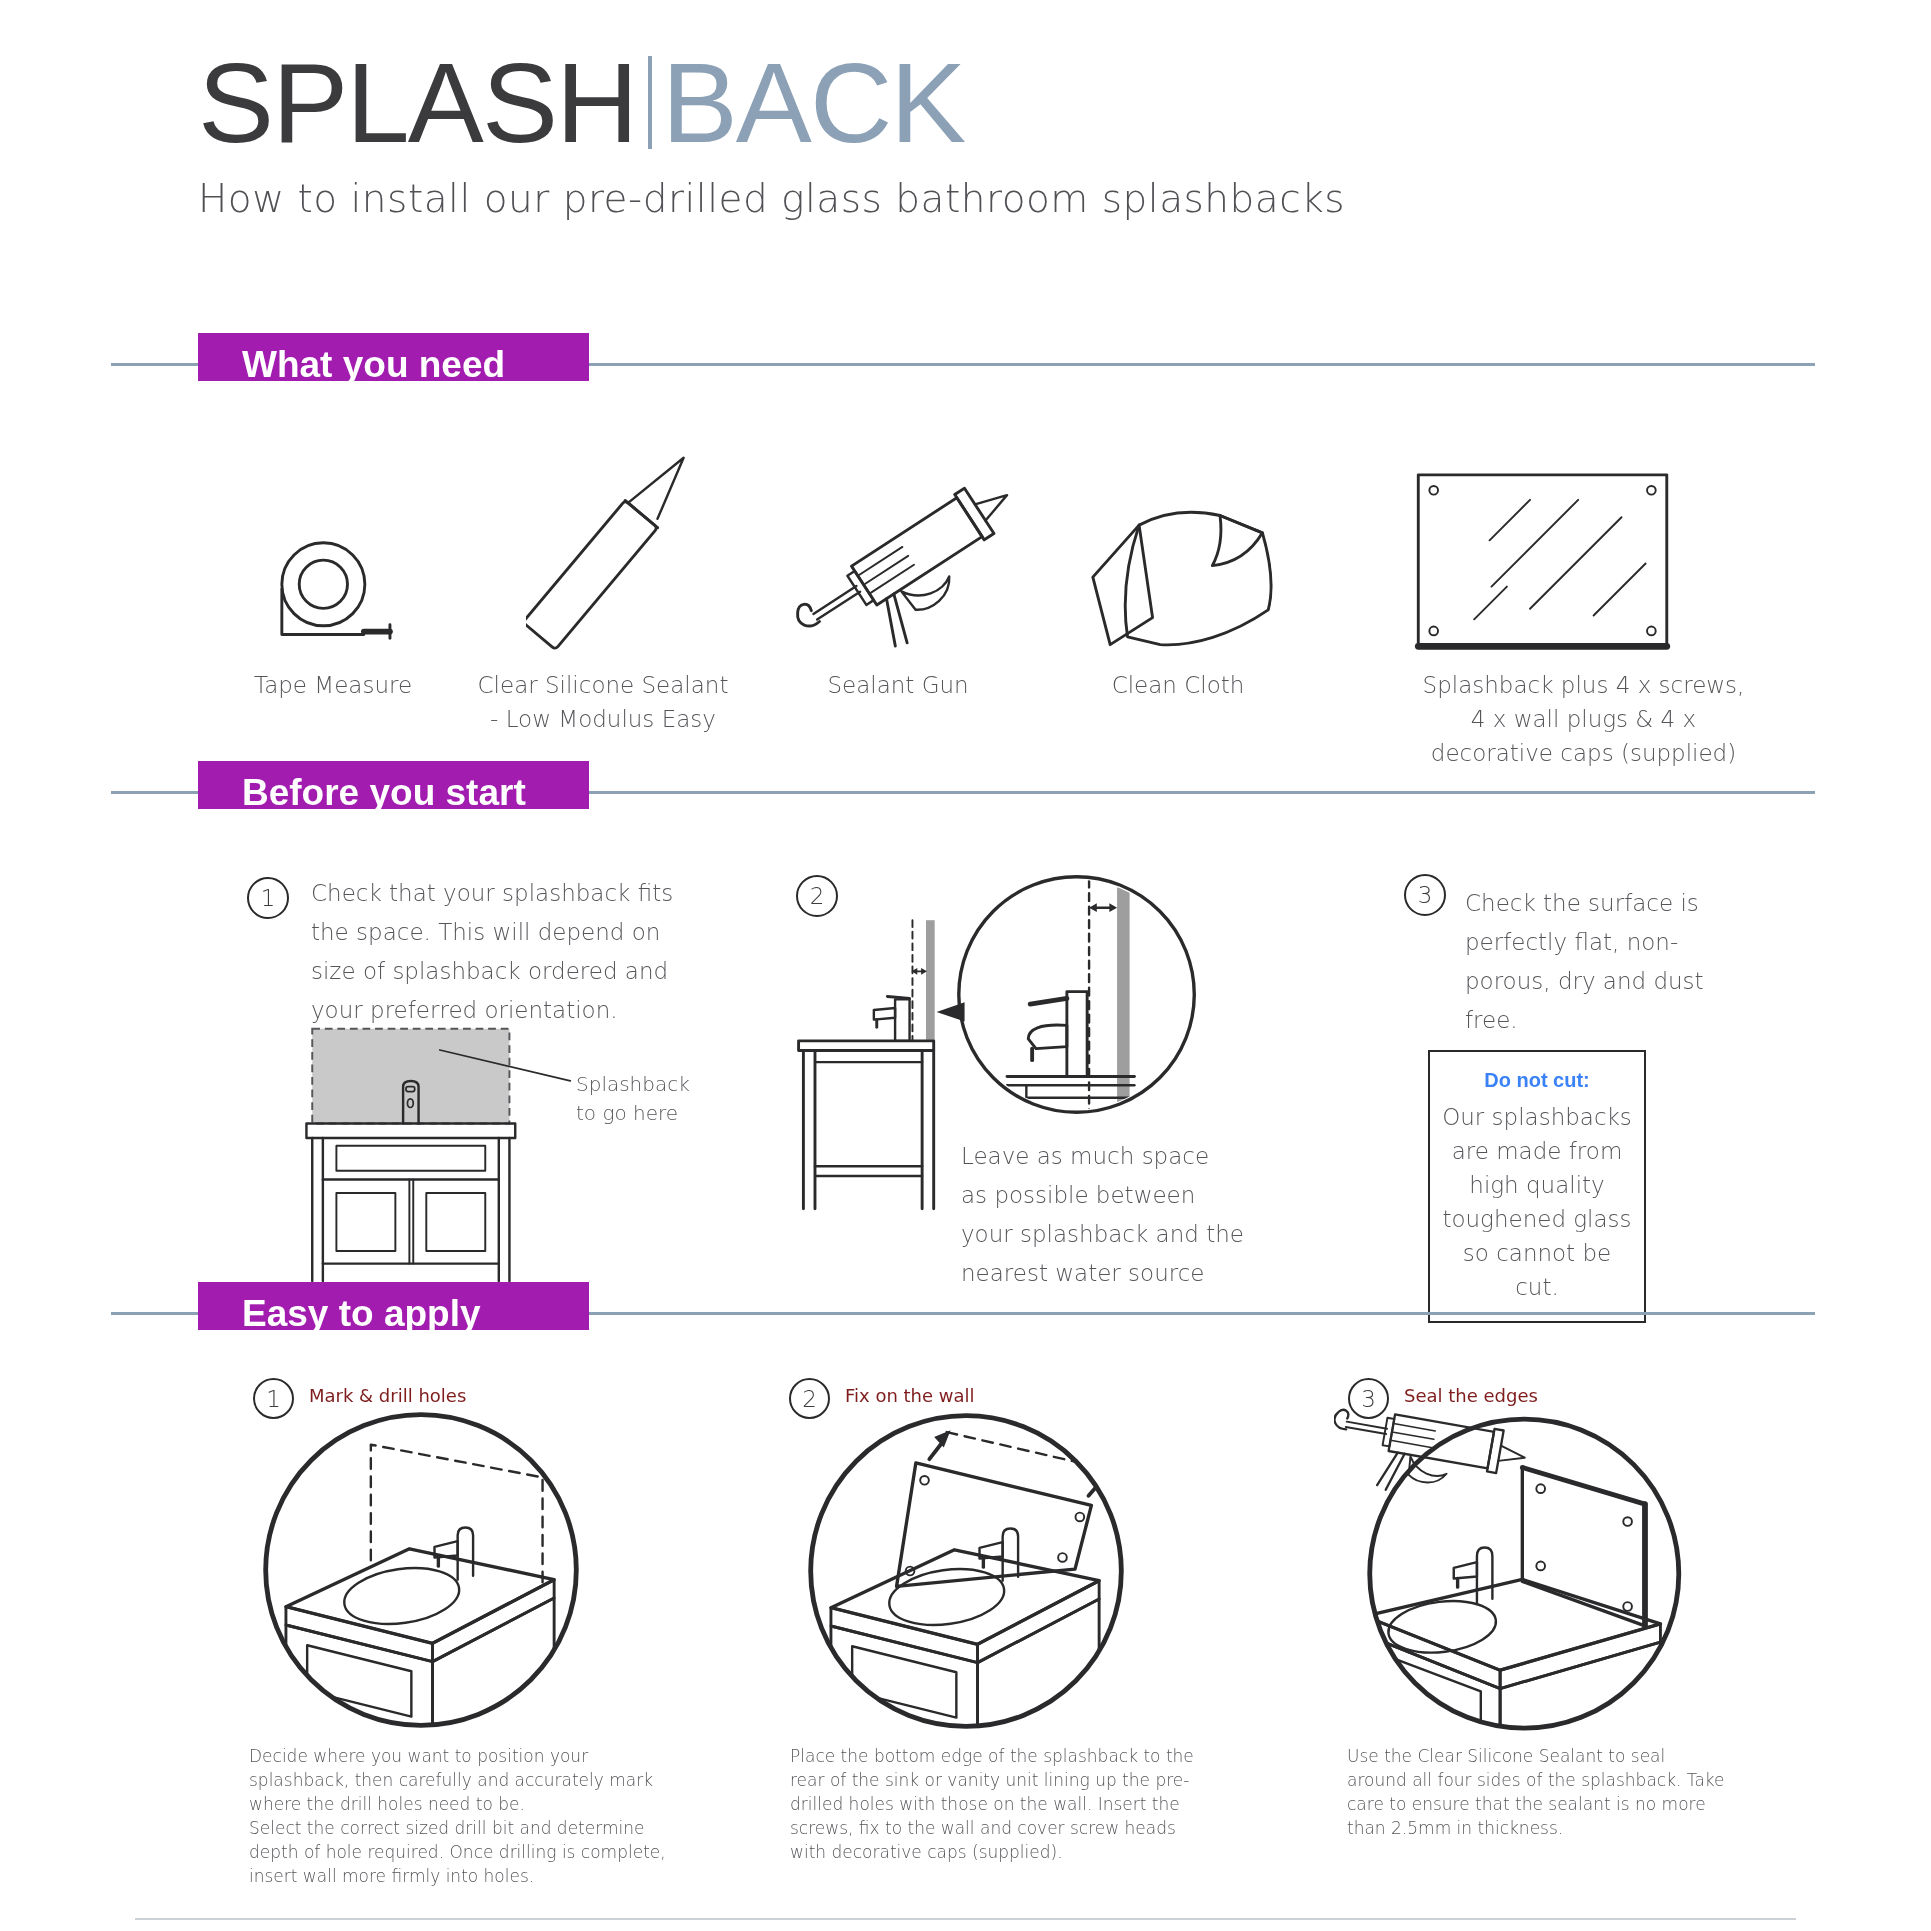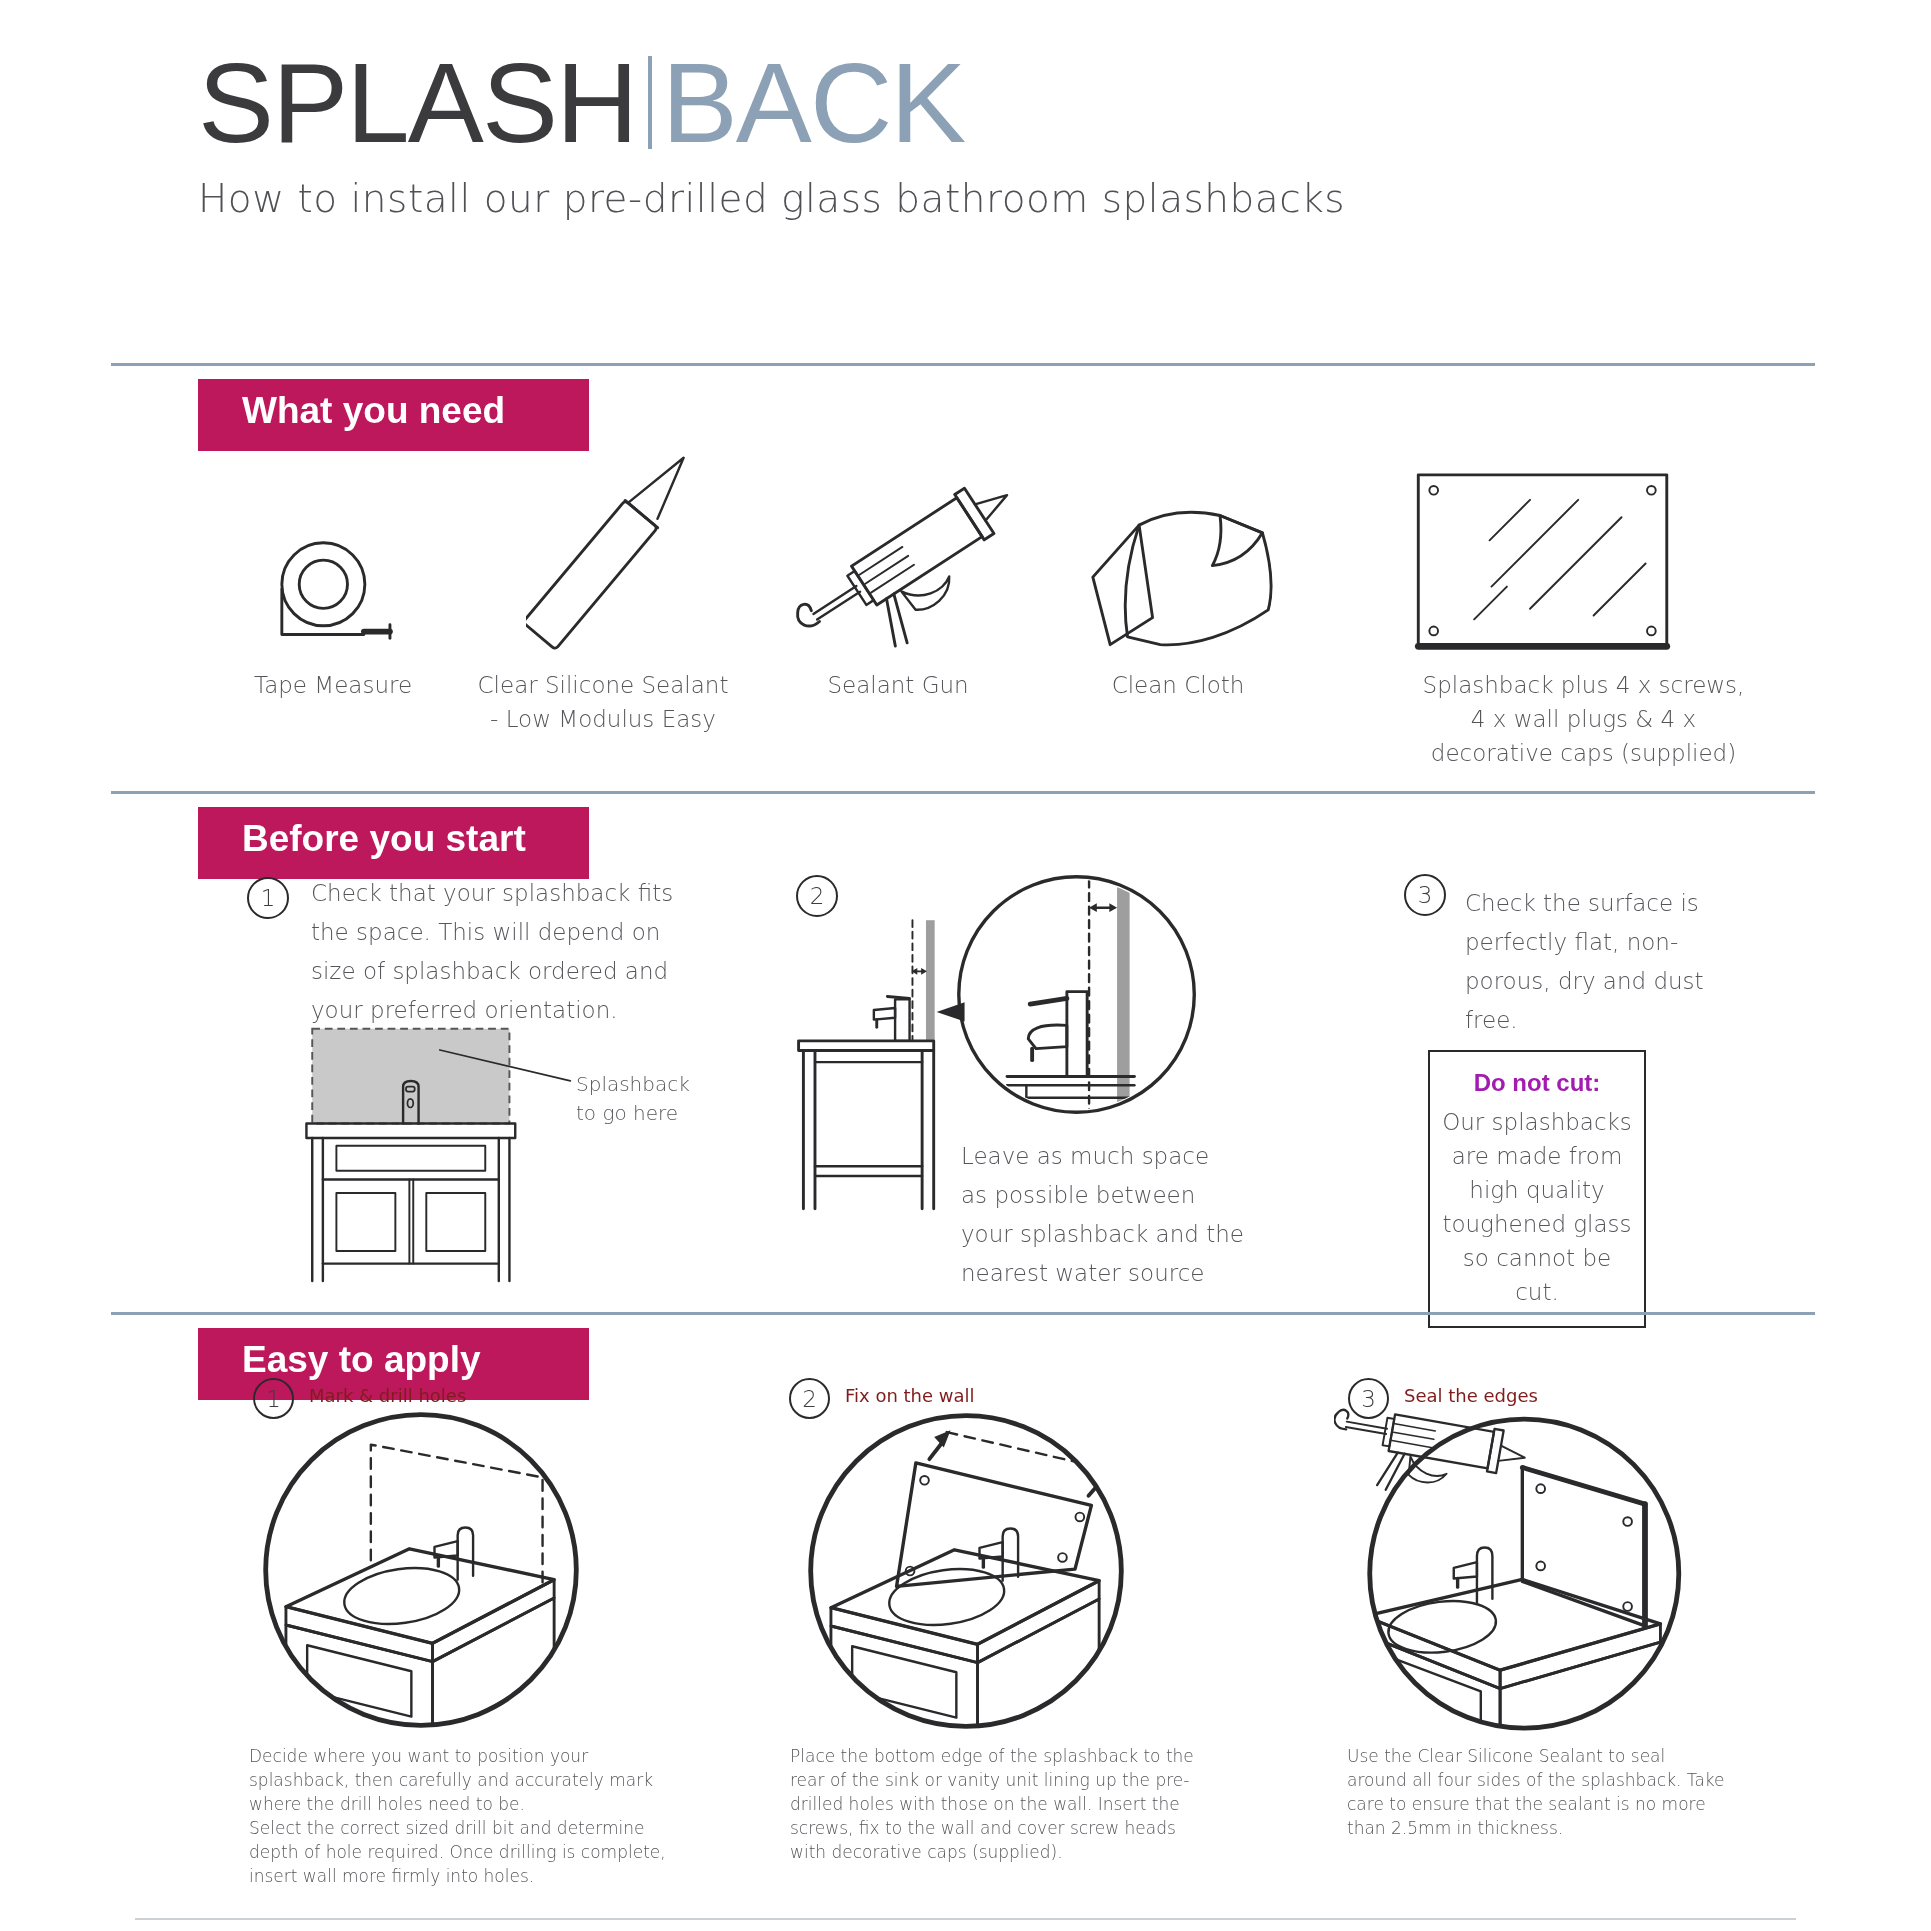--- a/index.html
+++ b/index.html
@@ -7,32 +7,32 @@
         font-family:"DejaVu Sans","Liberation Sans",sans-serif;color:#55565a;}
   
   .logo{position:absolute;left:198px;top:37px;display:flex;align-items:center;
         font-family:"Liberation Sans",sans-serif;font-weight:400;font-size:114px;letter-spacing:-1.9px;}
   .logo .p1{color:#3b3b3d;}
   .logo .sep{display:inline-block;width:3.9px;height:93px;background:#8ca1b6;margin:0 9.7px 0 11.6px;}
   .logo .p2{color:#8ca1b6;}
   .subtitle{position:absolute;left:198px;top:176px;font-size:39px;font-weight:200;color:#505155;letter-spacing:0.5px;}
   
   .rule{position:absolute;left:111px;right:116px;height:2.9px;background:#8da1b4;}
-  .secbox{position:absolute;left:198px;width:391px;height:72px;background:#be185d;color:#ffffff;
-          font-family:"Liberation Sans",sans-serif;font-weight:700;font-size:37px;line-height:64px;padding-left:44px;box-sizing:border-box;margin-top:46px;}
+  .secbox{position:absolute;left:198px;width:391px;height:48px;background:#a21caf;color:#ffffff;
+          font-family:"Liberation Sans",sans-serif;font-weight:700;font-size:37px;line-height:64px;padding-left:44px;box-sizing:border-box;}
   
   .cap{position:absolute;top:668px;text-align:center;font-size:23px;font-weight:200;line-height:34px;white-space:pre-line;color:#55565a;}
   
   .numc{position:absolute;width:42px;height:42px;border:2.9px solid #2a2a2c;border-radius:50%;box-sizing:border-box;
         display:flex;align-items:center;justify-content:center;font-size:23px;font-weight:200;color:#3d3e40;}
   .steptext{position:absolute;font-size:23px;font-weight:200;line-height:39px;white-space:pre-line;color:#55565a;}
   .diaglabel{position:absolute;font-size:20px;font-weight:200;line-height:29px;white-space:pre-line;color:#55565a;}
   .notebox{position:absolute;left:1428px;top:1050px;width:218px;border:2.9px solid #2a2a2c;box-sizing:border-box;
            padding:17.4px 9.7px;text-align:center;}
-  .notebox .ntitle{font-family:"Liberation Sans",sans-serif;font-weight:700;font-size:24px;color:#a21caf;margin-bottom:7.7px;}
+  .notebox .ntitle{font-family:"Liberation Sans",sans-serif;font-weight:700;font-size:20px;color:#3b82f6;margin-bottom:7.7px;}
   .notebox .nbody{font-size:23px;font-weight:200;line-height:34px;white-space:pre-line;}
   .ezlabel{position:absolute;font-size:18px;font-weight:400;color:#7f1d1d;}
   .para{position:absolute;top:1744px;font-size:17px;font-weight:200;line-height:24px;white-space:pre-line;color:#55565a;width:430px;}
   .diag{position:absolute;}
   .ink{stroke:#2a2a2c;fill:none;stroke-linecap:round;stroke-linejoin:round;}
   .bottomline{position:absolute;left:135px;right:135px;top:1918px;height:1.9px;background:#ccd1d6;}
 </style>
 </head>
 <body>
 

